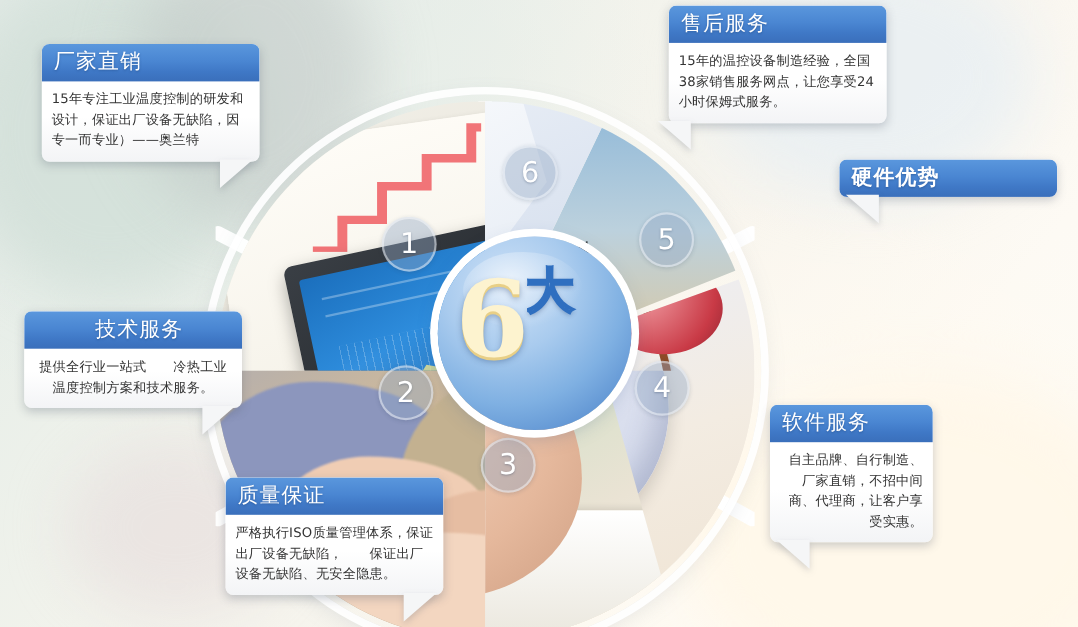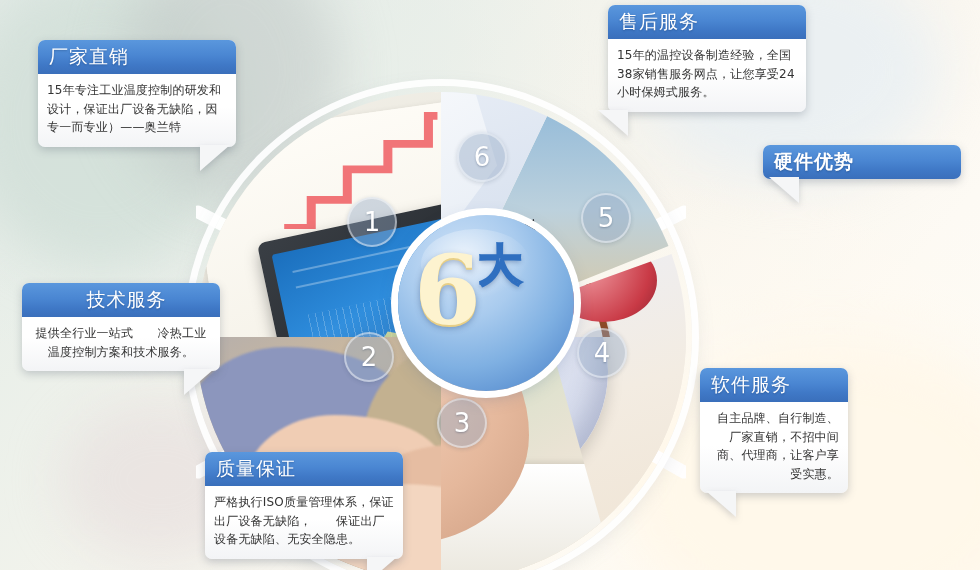--- a/index.html
+++ b/index.html
@@ -228,21 +228,21 @@
   .tail{position:absolute;width:0;height:0;filter:drop-shadow(0 3px 3px rgba(90,100,115,.25));}
   .tail-br{border-left:30px solid #f5f6f7;border-bottom:26px solid transparent;right:6px;bottom:-24px;}
   .tail-bl{border-right:30px solid #f5f6f7;border-bottom:26px solid transparent;left:6px;bottom:-24px;}
 
   
   #co-team{left:38px;top:40px;}
   #co-after{left:592px;top:5px;}
   #co-hard{left:763px;top:145px;}
   #co-tech{left:22px;top:283px;}
   #co-soft{left:700px;top:368px;width:148px;}
-  #co-quality{left:205px;top:452px;}
+  #co-quality{left:205px;top:434px;}
 </style>
 </head>
 <body>
 
 <div id="stage">
 
   <div class="bgblob" style="left:-40px;top:-30px;width:280px;height:300px;background:rgba(205,219,212,.65);"></div>
   <div class="bgblob" style="left:120px;top:-60px;width:220px;height:260px;background:rgba(192,198,196,.55);"></div>
   <div class="bgblob" style="right:-60px;bottom:-70px;width:420px;height:300px;background:rgba(255,247,232,.85);"></div>
   <div class="bgblob" style="left:60px;bottom:10px;width:200px;height:160px;background:rgba(226,212,216,.45);"></div>

